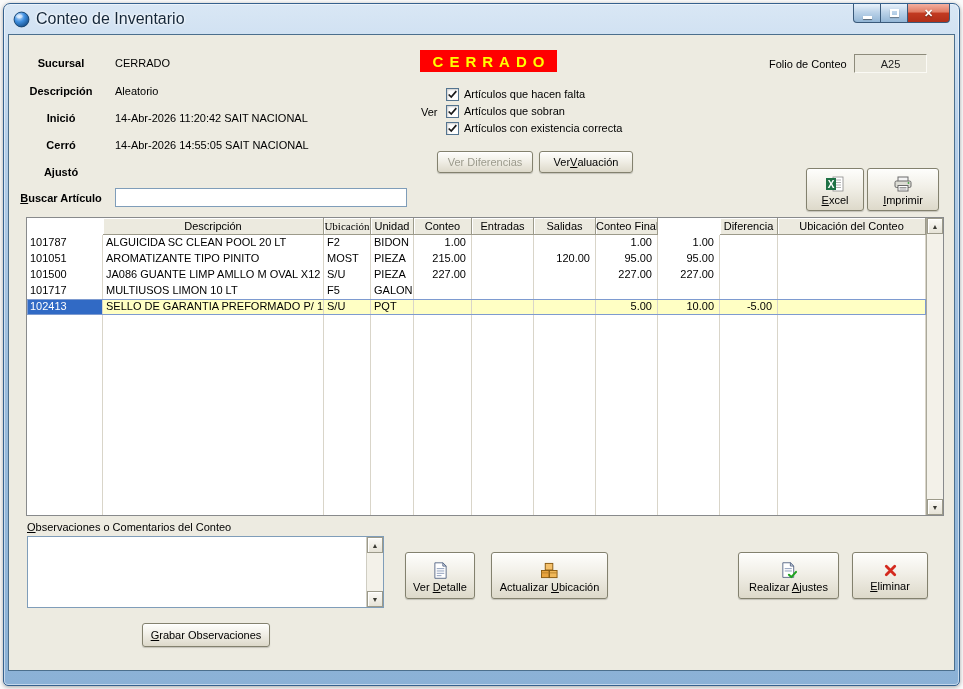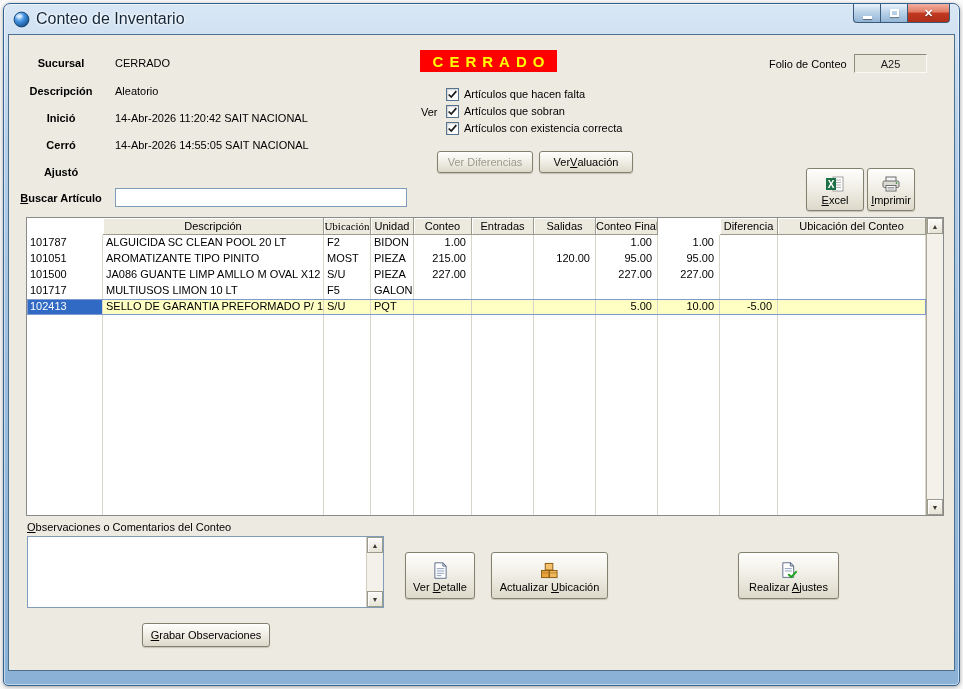--- a/index.html
+++ b/index.html
@@ -174,21 +174,21 @@
         <rect x="7" y="1" width="10" height="14" fill="#fff" stroke="#8a8a8a" stroke-width="0.8"></rect>
         <line x1="9" y1="4" x2="15" y2="4" stroke="#b0b0b0"></line>
           <line x1="9" y1="6.5" x2="15" y2="6.5" stroke="#b0b0b0"></line>
         <line x1="9" y1="9" x2="15" y2="9" stroke="#b0b0b0"></line>
           <line x1="9" y1="11.5" x2="15" y2="11.5" stroke="#b0b0b0"></line>
         <rect x="0" y="2" width="10" height="12" fill="#1e7145"></rect>
         <text x="5" y="11.5" font-size="10" font-weight="bold" fill="#fff" text-anchor="middle" font-family="sans-serif">X</text>
       </svg>
       <span><u>E</u>xcel</span>
     </button>
-    <button class="btn icon-btn" style="left:858px;top:133px;width:48px;height:43px">
+    <button class="btn icon-btn" style="left:858px;top:133px;width:72px;height:43px">
       <svg class="ic" viewBox="0 0 20 16" width="20" height="16">
         <rect x="5" y="1" width="10" height="4.5" fill="#f4f4f4" stroke="#6a6a6a"></rect>
         <rect x="2" y="5" width="16" height="6.5" rx="1.5" fill="#dcdcd4" stroke="#6a6a6a"></rect>
         <rect x="5" y="9.5" width="10" height="5.5" fill="#fff" stroke="#6a6a6a"></rect>
         <line x1="6.5" y1="11.5" x2="13.5" y2="11.5" stroke="#9a9a9a"></line>
           <line x1="6.5" y1="13" x2="13.5" y2="13" stroke="#9a9a9a"></line>
         <circle cx="15.5" cy="7" r="0.9" fill="#44a044"></circle>
       </svg>
       <span><u>I</u>mprimir</span>
     </button>
@@ -482,15 +482,21 @@
     <button class="btn icon-btn" style="left:729px;top:517px;width:101px;height:47px">
       <svg class="ic" viewBox="0 0 18 18" width="17" height="17">
         <path d="M3 .8 h8 l3.5 3.5 v12 H3 z" fill="#fff" stroke="#5a6a88"></path>
         <path d="M11 .8 l3.5 3.5 H11 z" fill="#d8e0ec" stroke="#5a6a88"></path>
         <line x1="5" y1="7" x2="12.5" y2="7" stroke="#8a9ab8"></line>
           <line x1="5" y1="9.5" x2="12.5" y2="9.5" stroke="#8a9ab8"></line>
         <path d="M9.5 13.5 l2.5 2.5 L17 10.5" fill="none" stroke="#1fa31f" stroke-width="2.2" stroke-linecap="round" stroke-linejoin="round"></path>
       </svg>
       <span>Realizar <u>A</u>justes</span>
     </button>
+    <button class="btn icon-btn" style="left:843px;top:517px;width:76px;height:47px">
+      <svg class="ic" viewBox="0 0 16 16" width="15" height="15">
+        <path d="M3.5 3.5 L12.5 12.5 M12.5 3.5 L3.5 12.5" stroke="#d42a1e" stroke-width="3" stroke-linecap="round"></path>
+      </svg>
+      <span><u>E</u>liminar</span>
+    </button>
 
   </div>
 </div>
 
 </body></html>

